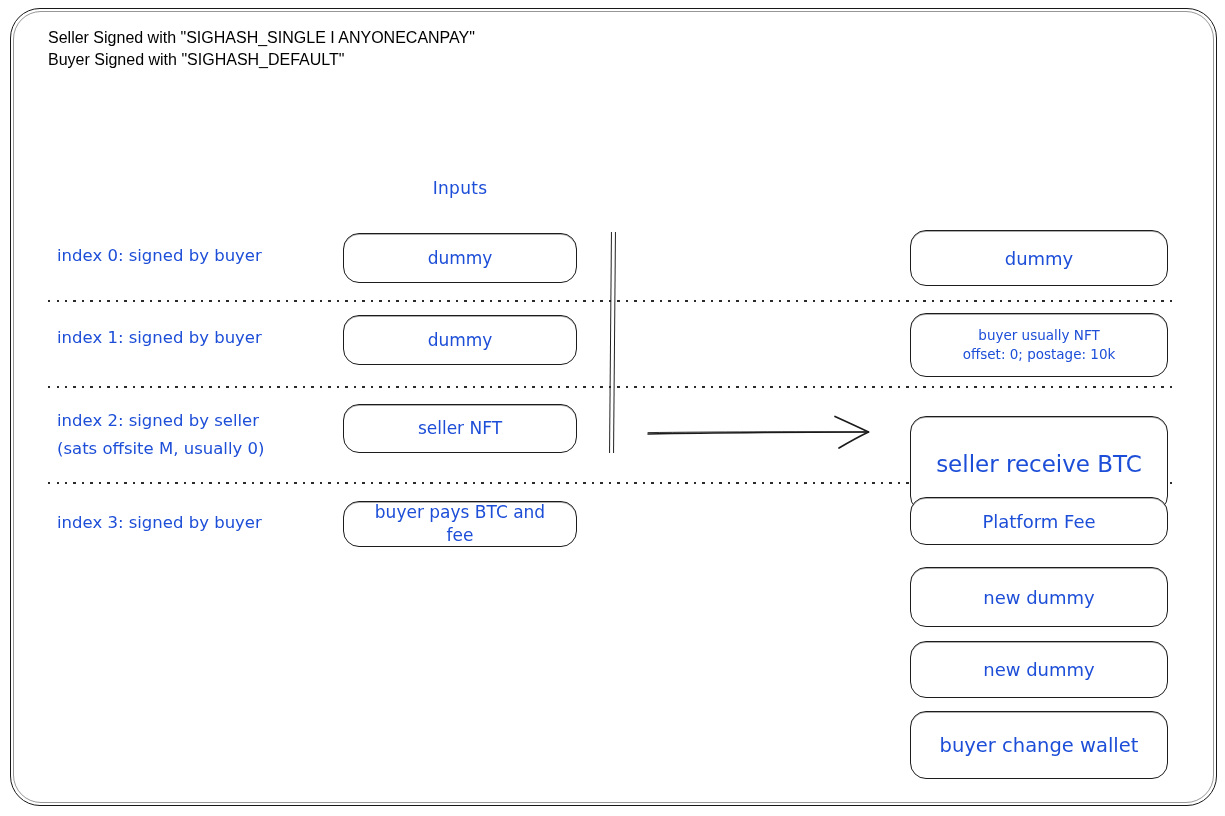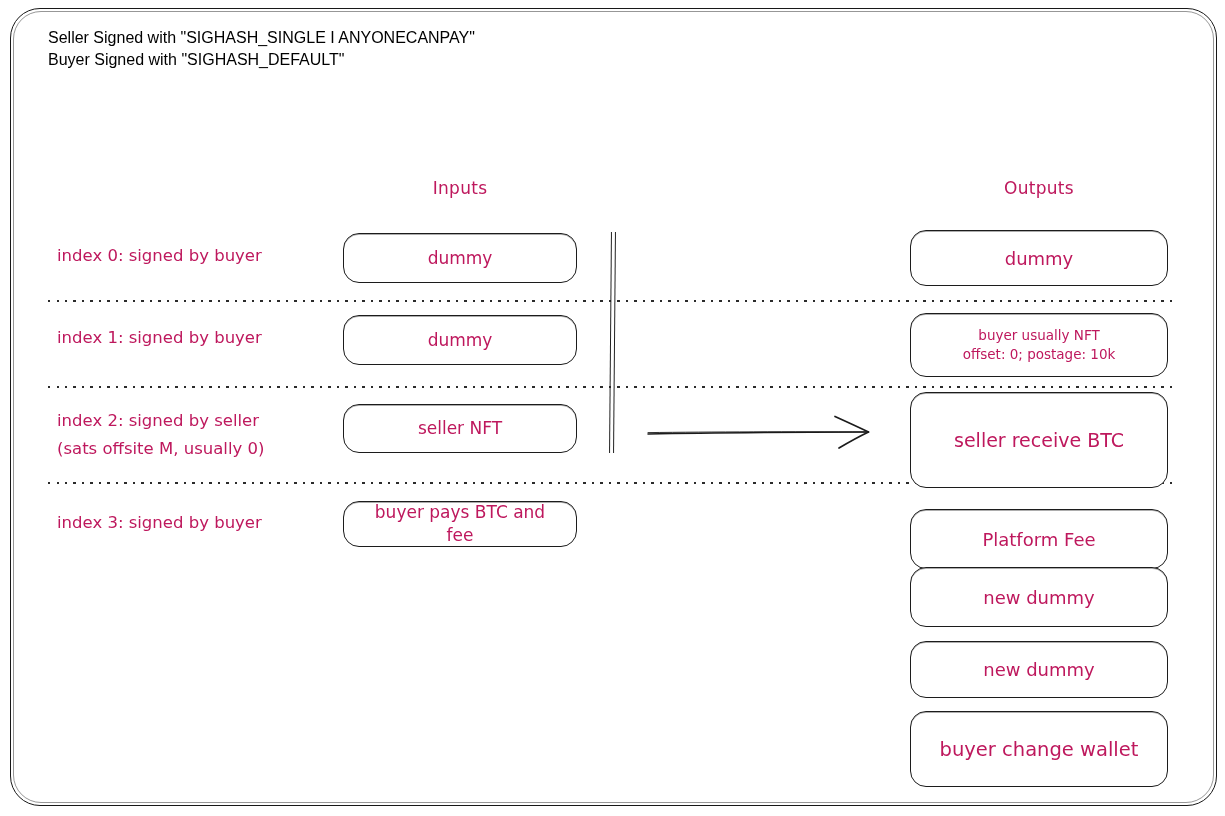--- a/index.html
+++ b/index.html
@@ -15,21 +15,21 @@
   .frame::before{
     content:"";position:absolute;inset:1.5px 2px 2.5px 1.5px;
     border:0.8px solid rgba(24,24,24,.45);border-radius:28px;
   }
   
   .note{
     position:absolute;left:48px;top:27px;
     font-family:"Liberation Sans",sans-serif;font-size:16px;line-height:22px;color:#000;
   }
   
-  .hand{font-family:"DejaVu Sans",sans-serif;color:#be185d;}
+  .hand{font-family:"DejaVu Sans",sans-serif;color:#1d4ed8;}
   .col-header{
     position:absolute;top:178px;text-align:center;font-size:17px;letter-spacing:.3px;
   }
   .col-header.inputs{left:343px;width:234px;}
   .col-header.outputs{left:910px;width:258px;}
   .row-label{
     position:absolute;left:57px;font-size:16.5px;line-height:28px;white-space:nowrap;
   }
   .dotted{
     position:absolute;left:48px;width:1124px;height:2px;
@@ -49,40 +49,39 @@
   }
   .in{left:343px;width:234px;}
   .out{left:910px;width:258px;}
   .in0{top:233px;height:50px;}
   .in1{top:315px;height:50px;}
   .in2{top:404px;height:49px;}
   .in3{top:501px;height:46px;font-size:17px;}
   .in3 .wrap{max-width:190px;}
   .out0{top:230px;height:56px;font-size:18px;}
   .out1{top:313px;height:64px;font-size:13.5px;line-height:19px;}
-  .out2{top:392px;height:96px;font-size:19px;}
-  .out3{top:509px;height:60px;font-size:18px;}
+  .out2{top:416px;height:96px;font-size:23px;}
+  .out3{top:497px;height:48px;font-size:18px;}
   .out4{top:567px;height:60px;font-size:18px;}
   .out5{top:641px;height:57px;font-size:18px;}
-  .out6{top:711px;height:76px;font-size:19.5px;}
+  .out6{top:711px;height:68px;font-size:19.5px;}
   .arrow{position:absolute;left:642px;top:408px;}
 </style>
 </head>
 <body>
 
 <div class="canvas">
   <div class="frame"></div>
 
   <div class="note">
     <div>Seller Signed with "SIGHASH_SINGLE I ANYONECANPAY"</div>
     <div>Buyer Signed with "SIGHASH_DEFAULT"</div>
   </div>
 
   <div class="col-header inputs hand">Inputs</div>
-  <div class="col-header outputs hand">Outputs</div>
 
   <div class="row-label hand" style="top:242px">
     <div>index 0: signed by buyer</div>
   </div>
   <div class="row-label hand" style="top:324px">
     <div>index 1: signed by buyer</div>
   </div>
   <div class="row-label hand" style="top:407px">
     <div>index 2: signed by seller</div>
     <div>(sats offsite M, usually 0)</div>

